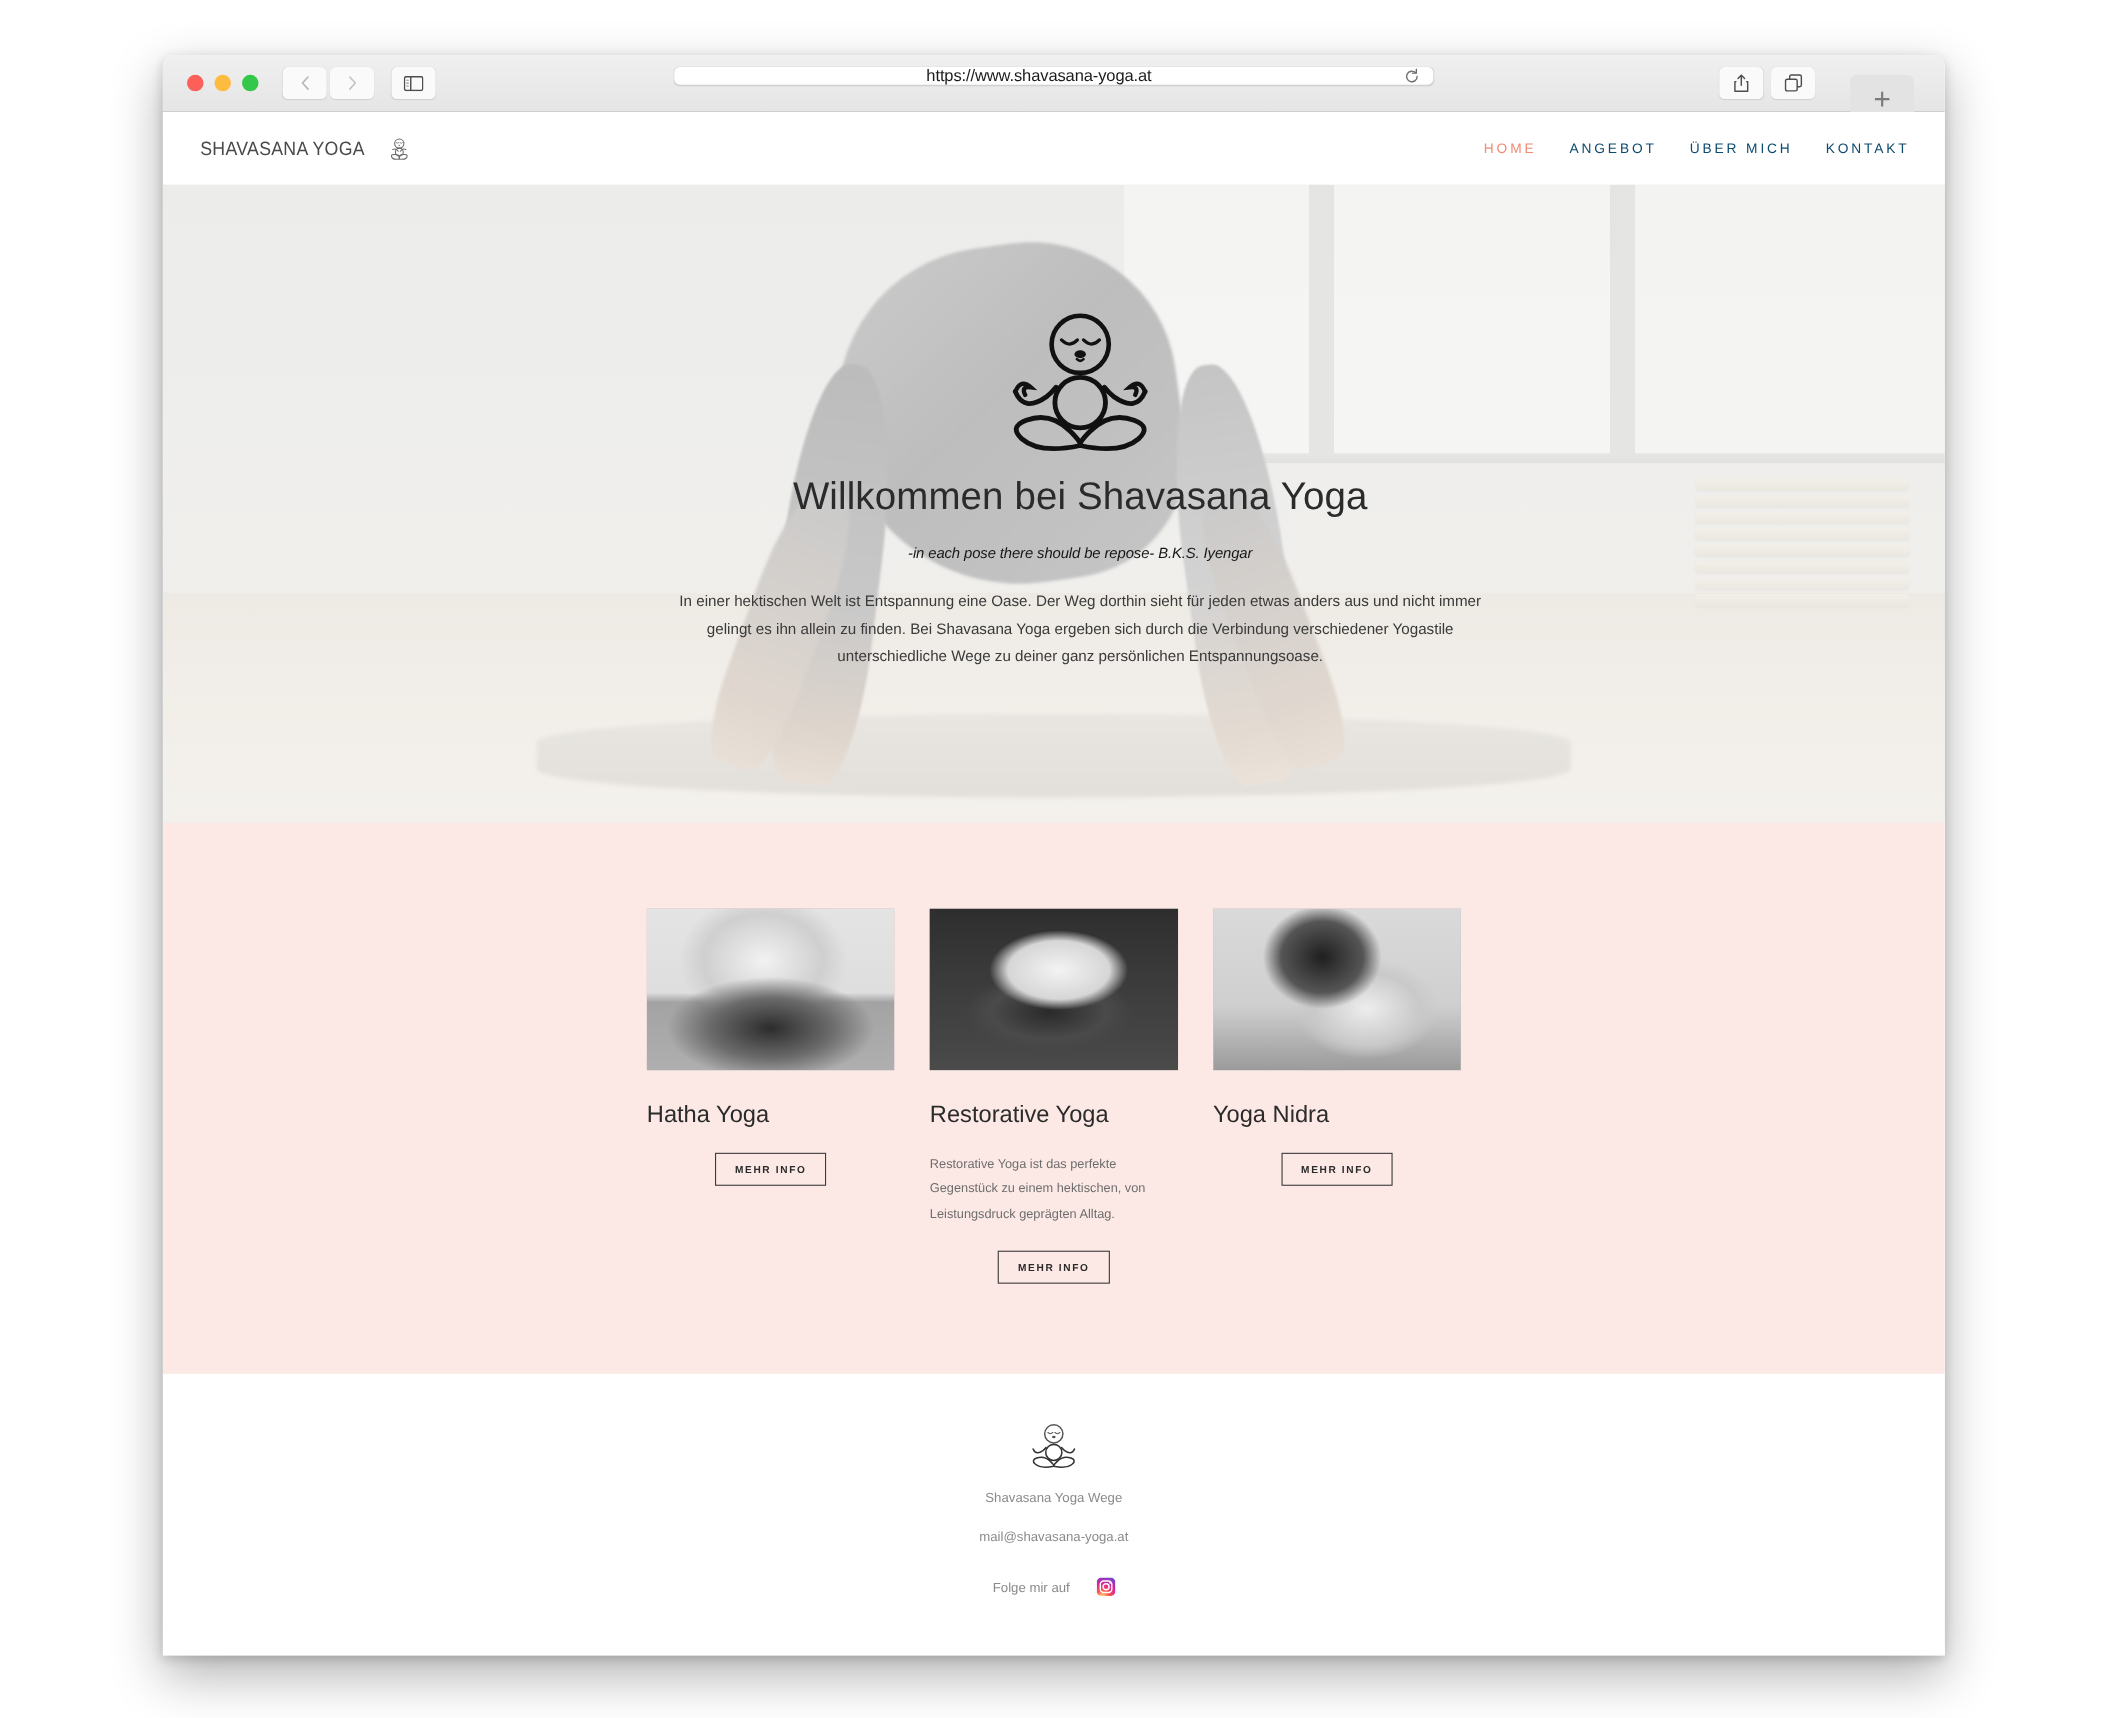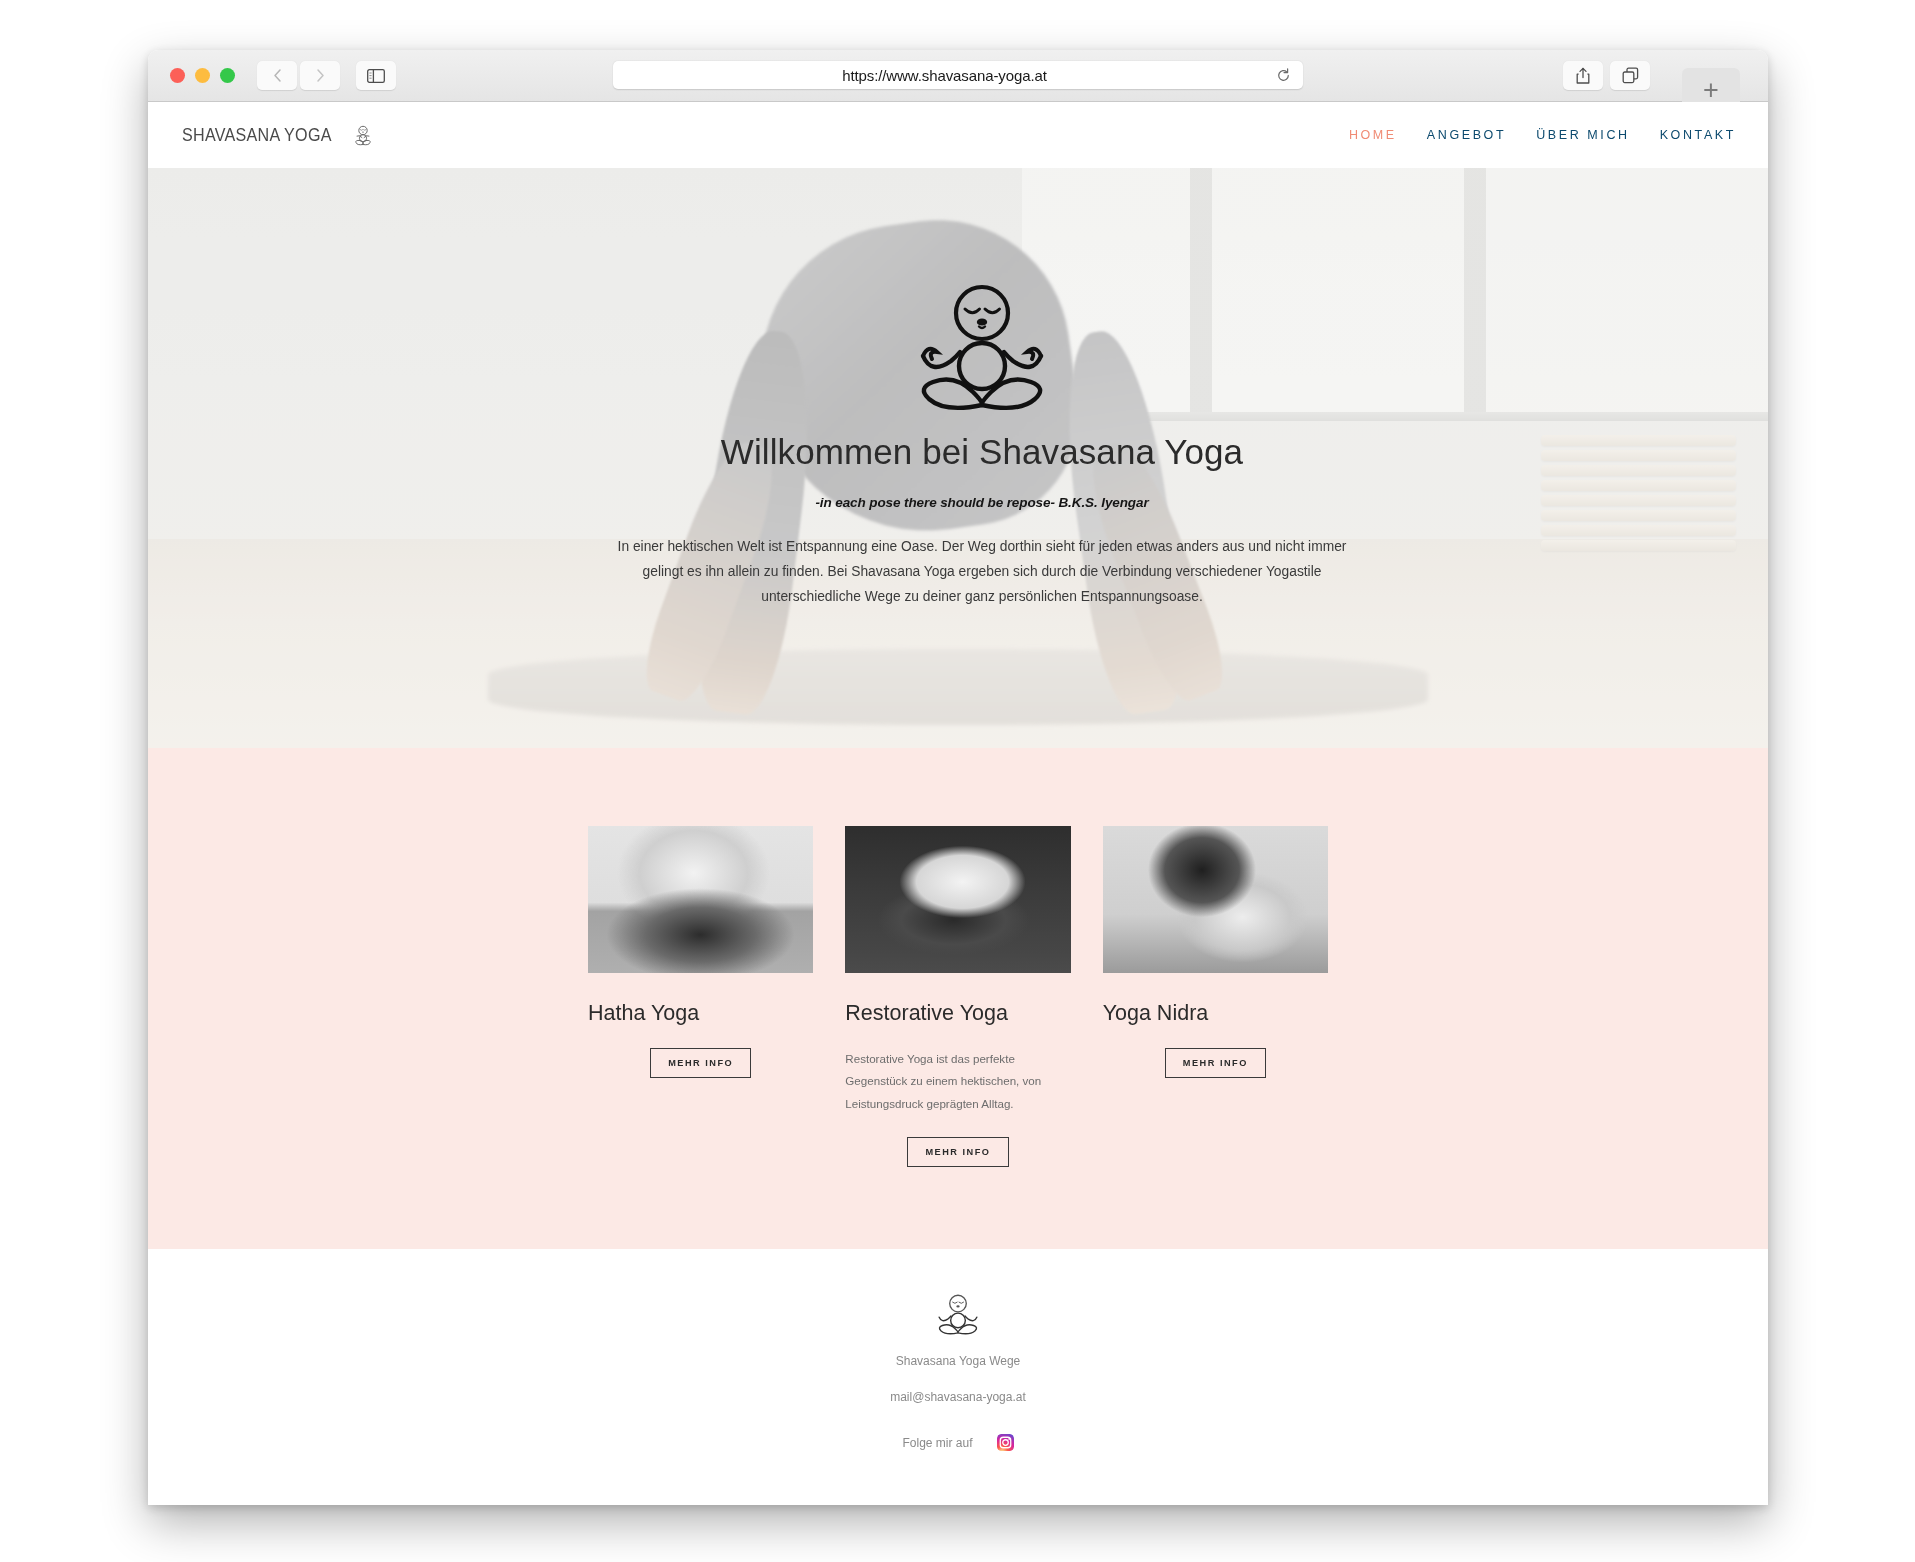--- a/index.html
+++ b/index.html
@@ -41,21 +41,21 @@
     display: flex; align-items: center; justify-content: center;
     box-shadow: 0 0.5px 1px rgba(0,0,0,0.10);
   }
   .chrome-btn svg { display: block; }
   .sidebar-btn { margin-left: 16px; }
 
   .urlbar {
     position: absolute;
     left: 50%; transform: translateX(-50%);
     top: 11px;
-    width: 690px; height: 28px;
+    width: 690px; height: 16px;
     background: #fff;
     border-radius: 5px;
     display: flex; align-items: center;
     box-shadow: 0 0.5px 1.4px rgba(0,0,0,0.14);
   }
   .url-text {
     flex: 1; text-align: center;
     font-size: 15px; color: #1a1a1a;
     letter-spacing: -0.1px;
   }
@@ -174,21 +174,21 @@
   }
   .hero-emblem { width: 150px; height: 138px; }
   .hero-title {
     margin-top: 14px;
     font-size: 35px; color: #2b2b2b; font-weight: 400;
     letter-spacing: 0.1px;
   }
   .hero-quote {
     margin-top: 23px;
     font-size: 13.5px; color: #161616;
-    font-weight: 700; font-style: italic; letter-spacing: -0.1px;
+    font-weight: 400; font-style: italic; letter-spacing: -0.1px;
   }
   .hero-para {
     margin-top: 24px; width: 742px; text-align: center;
     font-size: 13.8px; line-height: 1.82; color: #3a3a3a;
   }
 
   
   .offers { background: #fce9e5; padding: 78px 0 82px; }
   .cards {
     width: 740px; margin: 0 auto;

